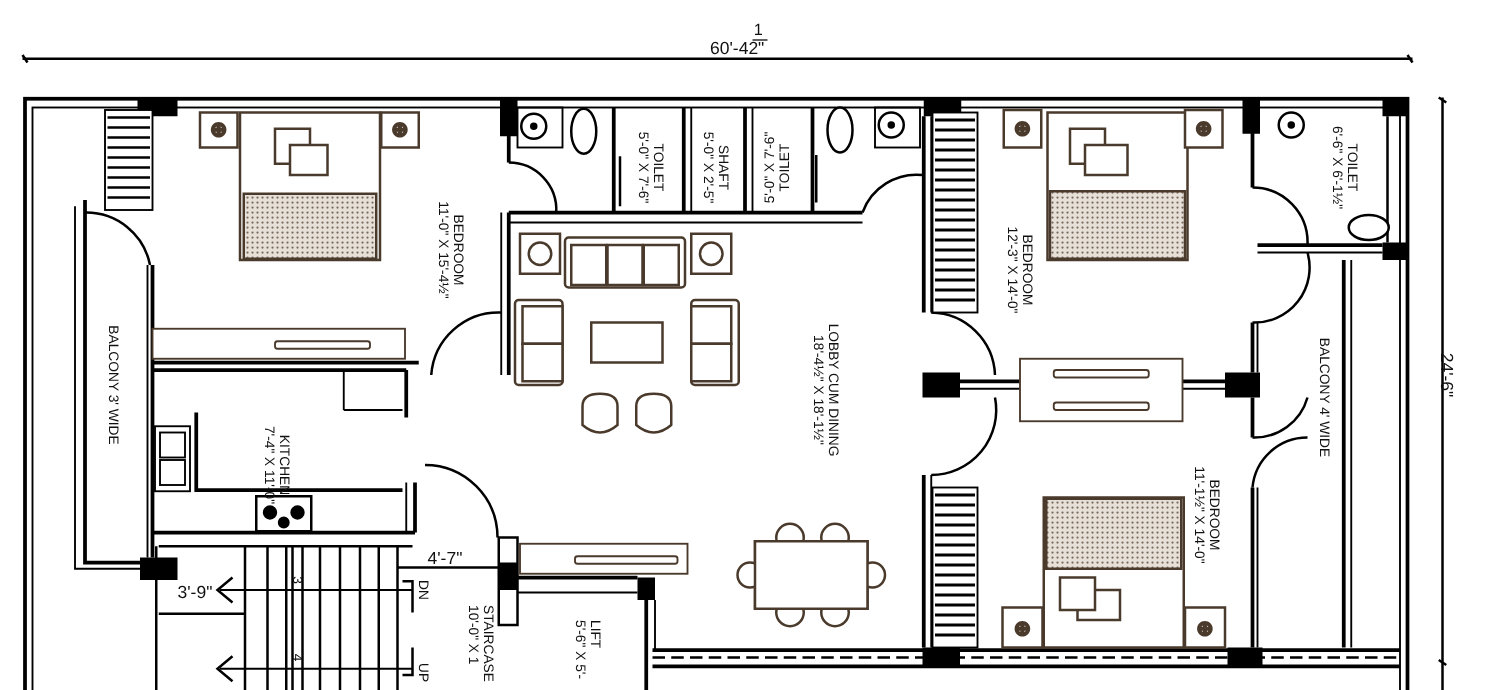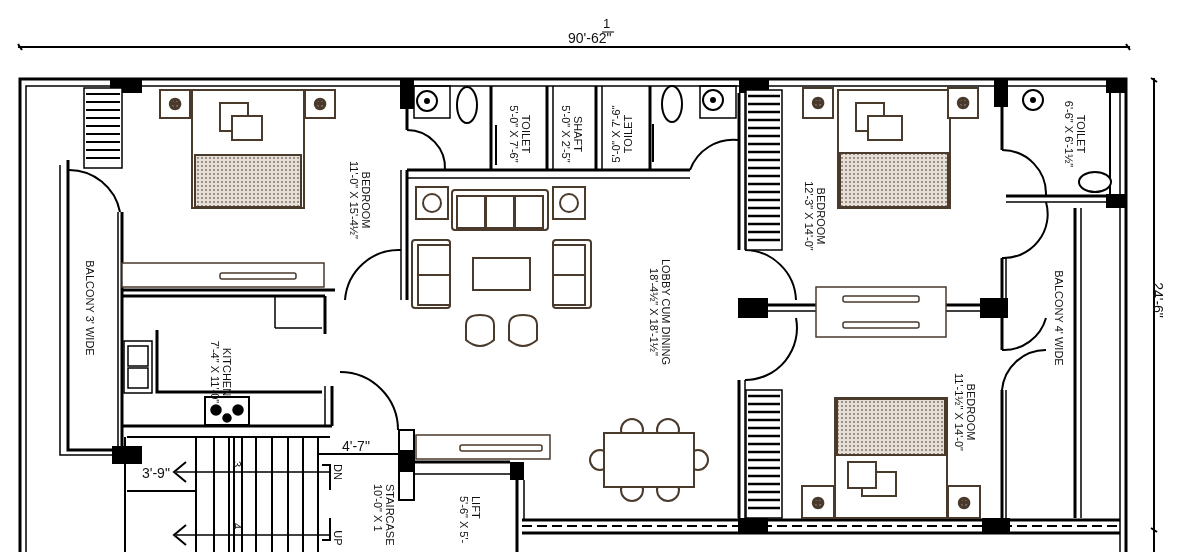--- a/index.html
+++ b/index.html
@@ -296,21 +296,21 @@
     <path d="M186 525 L174 535 L186 545"></path>
     <line x1="127" y1="491" x2="196" y2="491"></line>
     <line x1="318" y1="454" x2="400" y2="454"></line>
     <path d="M322 465 H330 V490"></path>
     <path d="M322 540 H330 V518"></path>
   </g>
 </svg>
 
 <div class="dim" style="left:603px; top:16px; font-size:13px;">1</div>
 <div class="dim" style="left:568px; top:30px; font-size:14px;">
-  <span>90'-6</span><span>2"</span>
+  <span>60'-4</span><span>2"</span>
 </div>
 <div class="dim rot90" style="left:1140px; top:292px; font-size:14px;">24'-6"</div>
 
 <div class="lbl rot90" style="left:300px; top:188px; width:120px;">
   <div>BEDROOM</div>
   <div>11'-0" X 15'-4½"</div>
 </div>
 <div class="lbl rot90" style="left:480px; top:122px; width:80px;">
   <div>TOILET</div>
   <div>5'-0" X 7'-6"</div>

